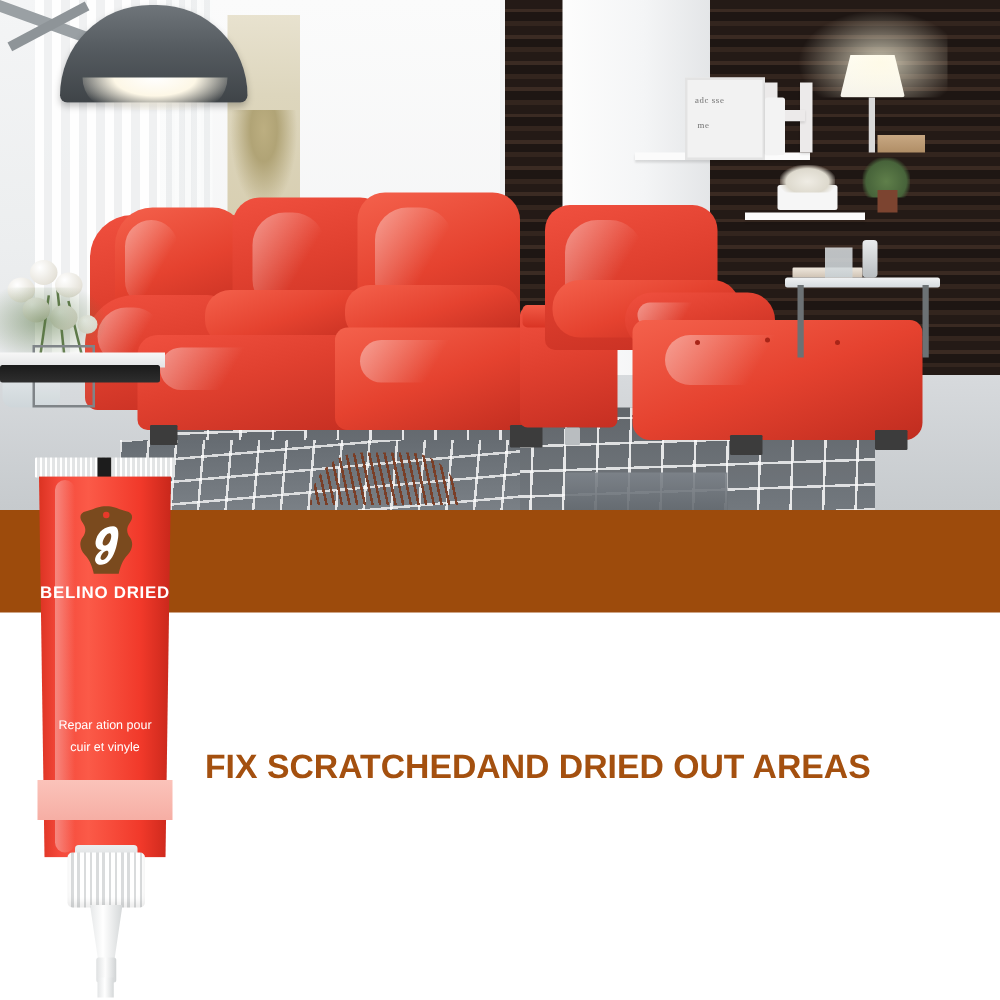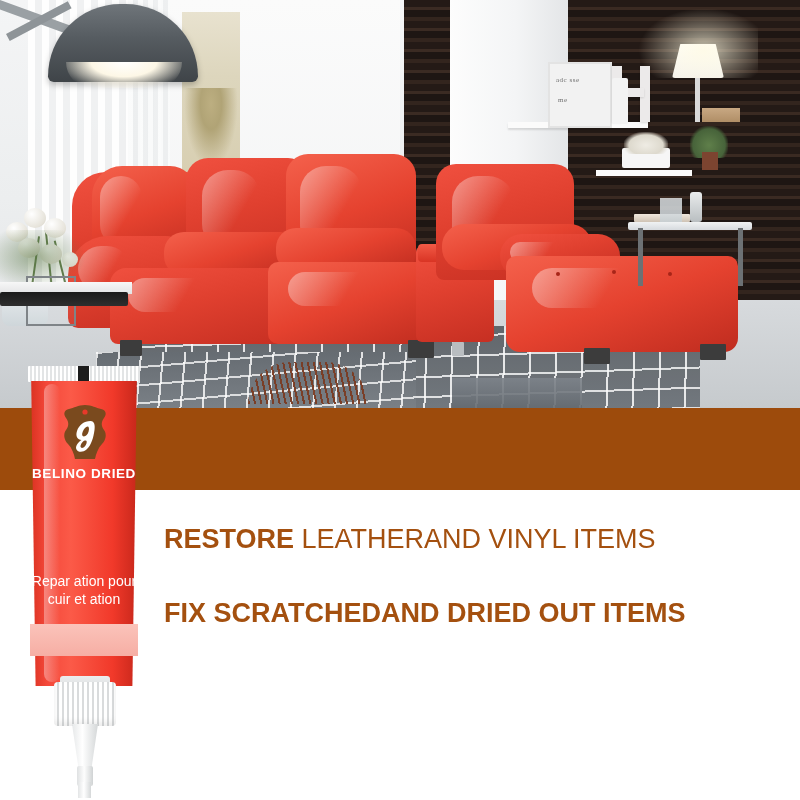--- a/index.html
+++ b/index.html
@@ -145,21 +145,21 @@
       clip-path:polygon(2% 0%, 98% 0%, 94% 100%, 6% 100%);}
   .tube-gloss{position:absolute;left:30px;top:18px;width:16px;height:298px;
       background:linear-gradient(90deg,rgba(255,255,255,.36),rgba(255,255,255,0));
       border-radius:8px;}
   .logo-wrap{position:absolute;left:15px;top:38px;width:110px;height:78px;}
   .hide{position:absolute;left:33px;top:0px;width:46px;height:58px;}
   .brand{position:absolute;left:0;top:62px;width:110px;text-align:center;
       color:#ffffff;font-size:13.5px;font-weight:bold;letter-spacing:.6px;
       font-family:"Liberation Sans", sans-serif;}
   .fr-text{position:absolute;left:10px;top:206px;width:120px;text-align:center;
-      color:#ffffff;font-size:14px;line-height:18px;font-family:"Liberation Sans", sans-serif;}
+      color:#ffffff;font-size:10px;line-height:18px;font-family:"Liberation Sans", sans-serif;}
   .ml-band{position:absolute;left:16px;top:258px;width:108px;height:32px;
       background:linear-gradient(180deg,#fbc3ba,#f6aea4);}
   .ml-text{position:absolute;left:16px;top:258px;width:108px;height:32px;line-height:32px;
       text-align:center;color:#1a1a1a;font-size:15px;font-weight:bold;
       font-family:"Liberation Sans", sans-serif;}
   .cap{position:absolute;left:40px;top:316px;width:62px;height:44px;
       background:repeating-linear-gradient(90deg,#ffffff 0 3px,#d9dbdc 3px 5px);
       border-radius:4px;box-shadow:inset 0 -4px 6px rgba(0,0,0,.08);}
   .cap-top{position:absolute;left:46px;top:310px;width:50px;height:10px;
       background:linear-gradient(180deg,#eceeef,#dfe1e2);border-radius:3px;}
@@ -296,25 +296,22 @@
     </div>
     <div class="glassvase"></div>
     <div class="wirebox"></div>
     <div class="ctable-top"></div>
     <div class="ctable"></div>
   </div>
 
   <div class="banner"></div>
 
   <div class="features">
-    <div class="feat f1">
-      <span class="strong">RESTORE</span><span class="norm"> LEATHERAND VINYL ITEMS</span>
-    </div>
     <div class="feat f2">
-      <span class="strong">FIX</span><span class="strong"> SCRATCHEDAND DRIED OUT ITEMS</span>
+      <span class="strong">FIX</span><span class="strong"> SCRATCHEDAND DRIED OUT AREAS</span>
     </div>
   </div>
 
   <div class="tube">
     <div class="tube-seal"></div>
     <div class="tube-seal-dot"></div>
 
     <div class="tube-body"></div>
     <div class="tube-gloss"></div>
 
@@ -324,21 +321,21 @@
           <path d="M23 1 C16 1 12 4 7 5 C2 6 1 10 4 14 C7 18 7 22 4 26 C1 30 2 36 6 40 C10 44 12 50 13 55 L33 55 C34 50 36 44 40 40 C44 36 45 30 42 26 C39 22 39 18 42 14 C45 10 44 6 39 5 C34 4 30 1 23 1 Z" fill="#7a4a1e"></path>
           <circle cx="23" cy="8" r="2.6" fill="#e8392a"></circle>
           <path d="M28.5 17 C22 17 17 21 15 27 C13.2 32.4 15.8 36 19.5 36 C15.5 38.8 13 42.5 14.5 45.5 C16 48.6 21 48.6 24.5 45.6 C29.5 41.3 31.5 33 32.5 26 C33.1 21.6 32.6 17 28.5 17 Z M25.5 22.5 C27 22.5 27.4 24.6 26.6 27.4 C25.8 30.2 24 32.4 21.8 32.4 C20 32.4 19.6 30.4 20.8 27.6 C22 24.8 23.9 22.5 25.5 22.5 Z M23.5 36.5 C25 36.5 25.2 38.6 23.8 41 C22.4 43.4 20.2 44.6 19 43.6 C17.8 42.6 18.8 40 20.6 38 C21.6 36.9 22.7 36.5 23.5 36.5 Z" fill="#ffffff"></path>
         </svg>
       </div>
       <div class="brand">BELINO DRIED</div>
     </div>
 
     <div class="fr-text">
       <div>Repar ation pour</div>
-      <div>cuir  et  ation</div>
+      <div>cuir  et  vinyle</div>
     </div>
 
     <div class="ml-band"></div>
 
     <div class="cap-top"></div>
     <div class="cap"></div>
     <div class="nozzle"></div>
     <div class="nozzle2"></div>
     <div class="nozzle3"></div>
   </div>

